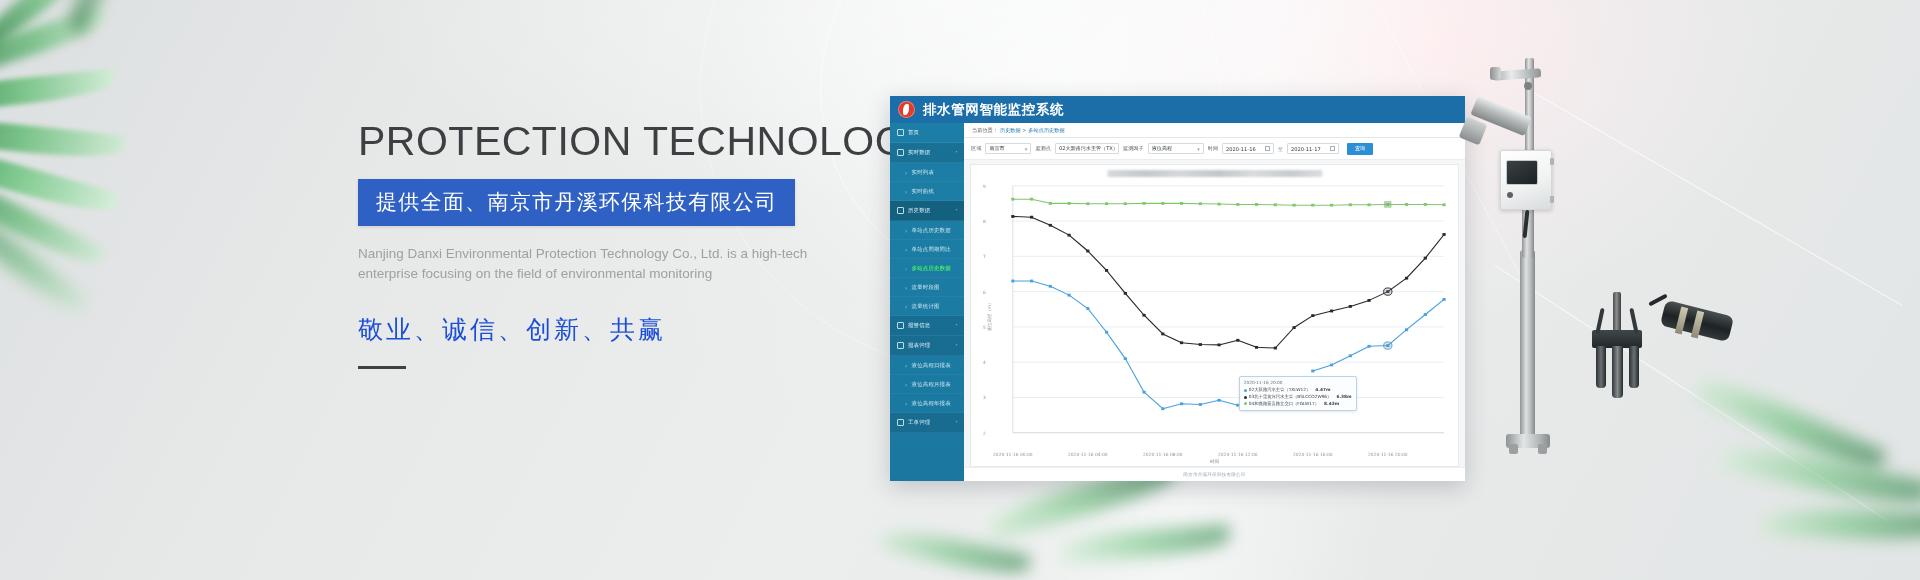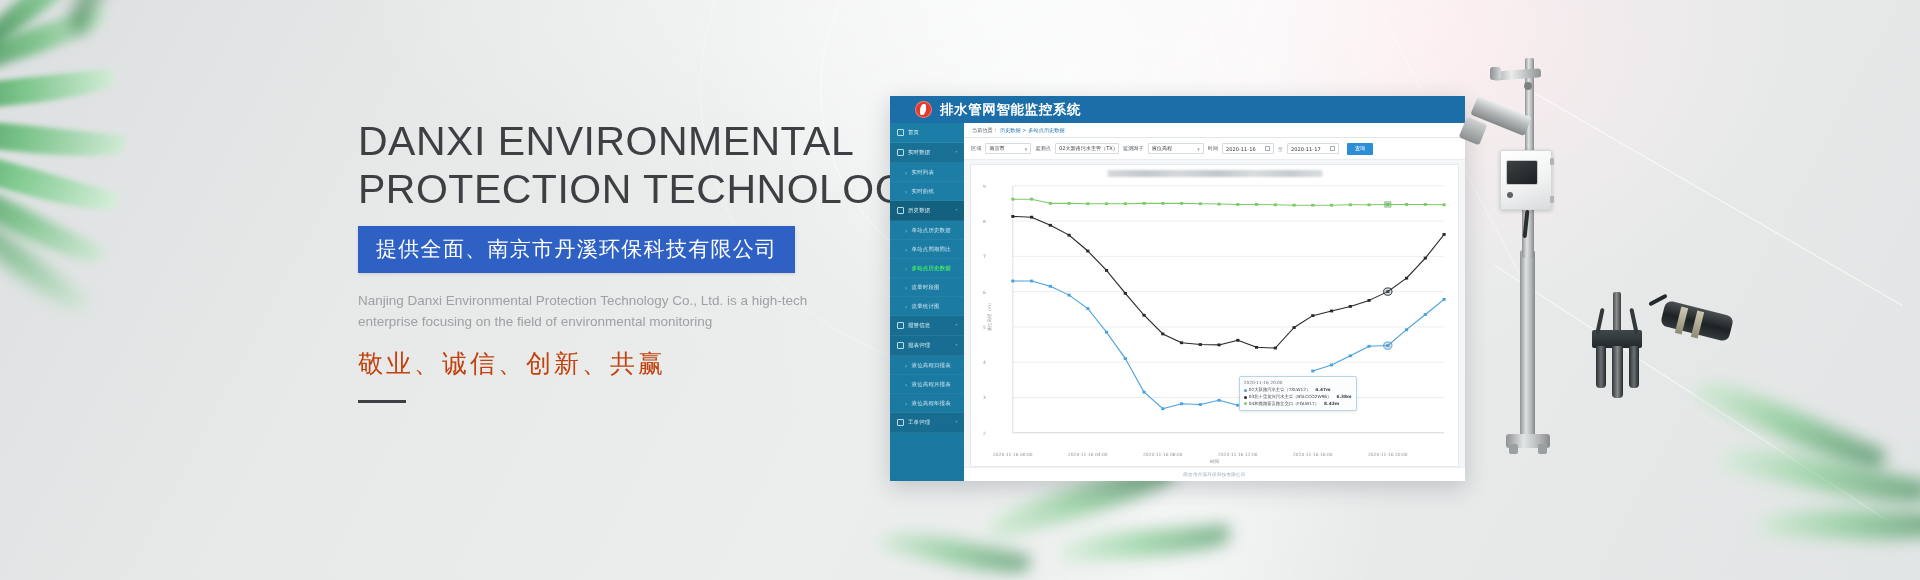--- a/index.html
+++ b/index.html
@@ -63,36 +63,36 @@
     color:#fff; font-size:21px; letter-spacing:1.3px;
     font-family:"DejaVu Sans","Liberation Sans",sans-serif;
     box-shadow:0 1px 3px rgba(0,0,0,.12);
   }
   #en-paragraph{
     margin-top:18px;
     font-size:13.5px; line-height:1.55; color:#9da1a4;
     width:505px;
   }
   #cn-slogan{
-    margin-top:14px;
-    font-size:25px; color:#c2410c; letter-spacing:3px;
+    margin-top:28px;
+    font-size:25px; color:#1d4ed8; letter-spacing:3px;
     font-family:"DejaVu Sans","Liberation Sans",sans-serif;
   }
   #rule{ margin-top:20px; width:48px; height:3px; background:#3d4144; }
 
   
   #app-window{
     position:absolute; left:890px; top:96px;
     width:575px; height:385px;
     background:#fff;
     box-shadow:0 6px 22px rgba(40,50,60,.22);
   }
   #app-header{
     height:27px; background:#1b6ea8;
-    display:flex; align-items:center; padding-left:25px;
+    display:flex; align-items:center; padding-left:8px;
     position:relative;
   }
   #app-logo{
     width:17px;height:17px;border-radius:50%;
     background:#e03b2e; position:relative; flex:none;
     box-shadow:inset 0 0 0 1px rgba(255,255,255,.35);
   }
   #app-logo::after{
     content:""; position:absolute; left:5px; top:3px;
     width:6px;height:11px; border-radius:60% 20% 60% 20%;
@@ -246,21 +246,20 @@
 
 <div class="leaf vsoft" style="left:985px;top:485px;width:195px;height:30px;background:linear-gradient(95deg,#cdeccf,#74c583 45%,#2f8149);transform:rotate(-16deg);"></div>
 <div class="leaf vsoft" style="left:1060px;top:530px;width:170px;height:27px;background:linear-gradient(95deg,#d6efd9,#7ecb8c 45%,#358a4f);transform:rotate(-4deg);"></div>
 <div class="leaf vsoft" style="left:880px;top:540px;width:150px;height:25px;background:linear-gradient(95deg,#cbe9ce,#6fc07f 48%,#2d7f47);transform:rotate(12deg);"></div>
 
 <div class="leaf vsoft" style="left:1690px;top:410px;width:200px;height:30px;background:linear-gradient(95deg,#cdeccf,#6ec27e 48%,#2a7a43);transform:rotate(24deg);"></div>
 <div class="leaf vsoft" style="left:1720px;top:460px;width:210px;height:31px;background:linear-gradient(95deg,#d5efd8,#78c787 48%,#2f8149);transform:rotate(12deg);"></div>
 <div class="leaf vsoft" style="left:1760px;top:510px;width:190px;height:29px;background:linear-gradient(95deg,#d0edd3,#71c281 48%,#2c7c45);transform:rotate(2deg);"></div>
 
 <div id="text-block">
-  <div class="en-line">DANXI ENVIRONMENTAL</div>
   <div class="en-line">PROTECTION TECHNOLOGY</div>
   <div><span id="tagline-bar">提供全面、南京市丹溪环保科技有限公司</span></div>
   <div id="en-paragraph">Nanjing Danxi Environmental Protection Technology Co., Ltd. is a high-tech enterprise focusing on the field of environmental monitoring</div>
   <div id="cn-slogan">敬业、诚信、创新、共赢</div>
   <div id="rule"></div>
 </div>
 
 <div id="app-window">
 
   <div id="app-header">

